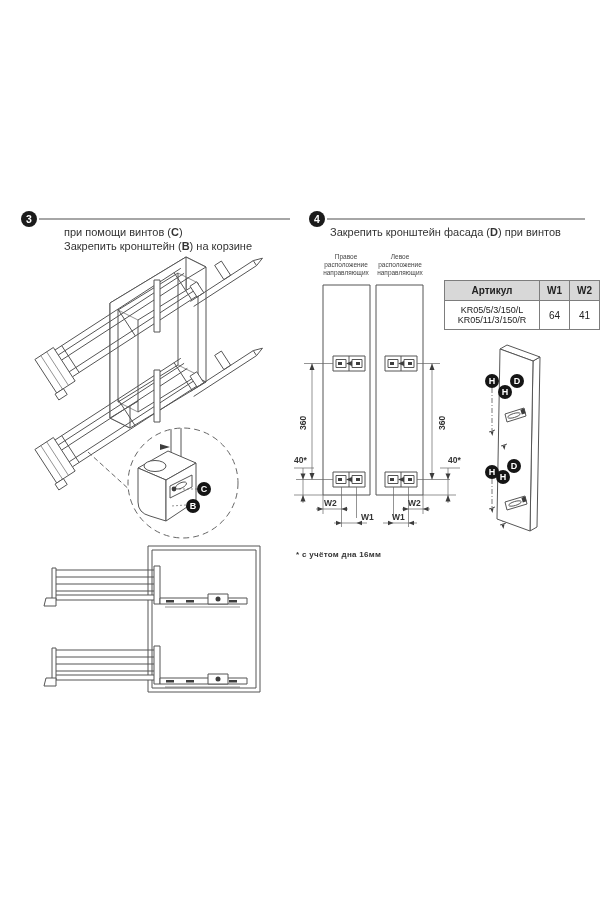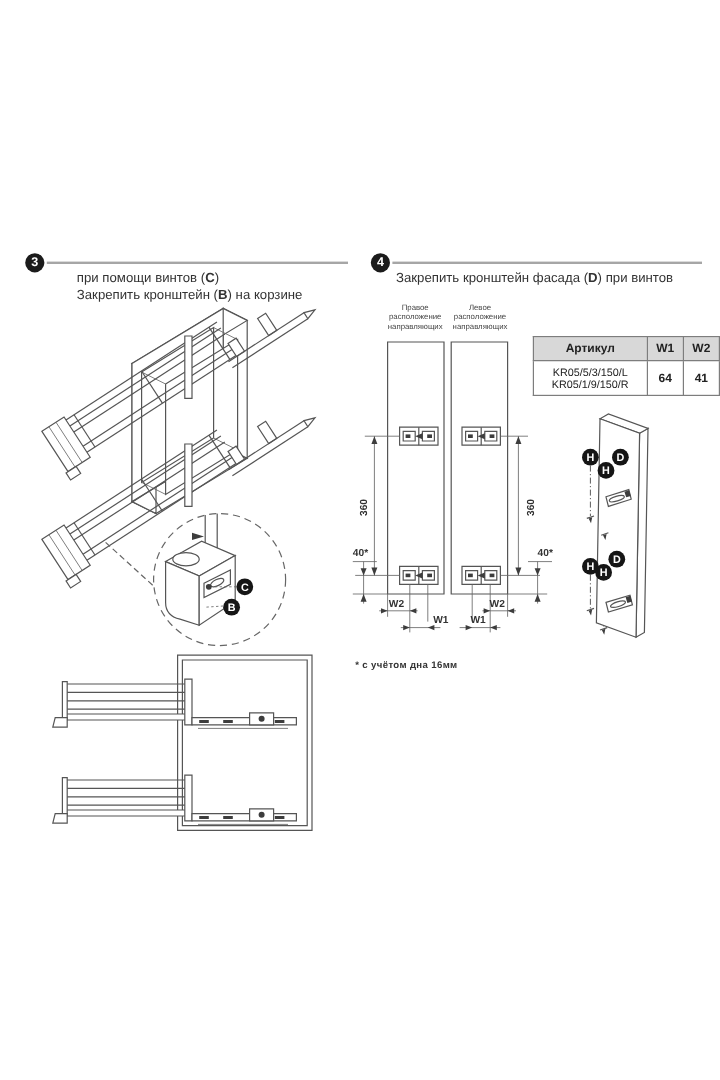--- a/index.html
+++ b/index.html
@@ -8,21 +8,21 @@
   .badge{width:16px;height:16px;border-radius:50%;background:#1b1b1b;color:#fff;font-size:10.5px;font-weight:bold;display:flex;align-items:center;justify-content:center;}
   .rule{height:2px;background:#a6a6a6;}
   .instr{font-size:11px;line-height:13.5px;color:#333;}
   .collabel{font-size:6.5px;line-height:8px;color:#444;text-align:center;}
   .foot{font-size:8px;font-weight:bold;color:#333;letter-spacing:.3px;}
   table.parts{border-collapse:collapse;font-size:10px;color:#222;}
   table.parts th,table.parts td{border:1px solid #7d7d7d;text-align:center;vertical-align:middle;padding:0 2px;}
   table.parts th{background:#d8d8d8;font-weight:bold;height:19px;}
   table.parts td{height:28px;}
   td.art{font-size:9px;line-height:10.5px;text-align:center;width:92px;}
-  td.num{width:26px;font-weight:bold;}
+  td.num{width:26px;}
   svg{position:absolute;overflow:visible;}
   svg line,svg rect,svg polygon,svg polyline,svg path,svg circle,svg ellipse{vector-effect:non-scaling-stroke;}
   .ln{stroke:#555;stroke-width:1;fill:none;}
   .lnt{stroke:#666;stroke-width:.7;fill:none;}
   .wf{fill:#fff;stroke:#555;stroke-width:1;}
   .dk{fill:#3d3d3d;stroke:none;}
   .dimtxt{font-size:8.5px;font-weight:bold;fill:#333;font-family:"Liberation Sans",sans-serif;}
   .caltxt{font-size:9px;font-weight:bold;fill:#fff;text-anchor:middle;font-family:"Liberation Sans",sans-serif;}
   .calc{fill:#151515;stroke:none;}
   .leader{stroke:#555;stroke-width:.8;fill:none;stroke-dasharray:5 2 1 2;}
@@ -57,21 +57,21 @@
 <table class="parts abs" style="left:444px;top:252px;margin-top:28px;">
   <tbody>
       <tr>
     <th>Артикул</th>
     <th>W1</th>
     <th>W2</th>
   </tr>
   <tr>
     <td class="art">
       <div>KR05/5/3/150/L</div>
-          <div>KR05/1/9/150/R</div>
+          <div>KR05/11/3/150/R</div>
     </td>
     <td class="num">64</td>
     <td class="num">41</td>
   </tr>
 </tbody>
   </table>
 
 <svg style="left:30px;top:248px;" width="270" height="300" viewBox="30 248 270 300">
   <g>
     <polygon class="wf" points="110,418 186,372 206,382 130,428"></polygon>

